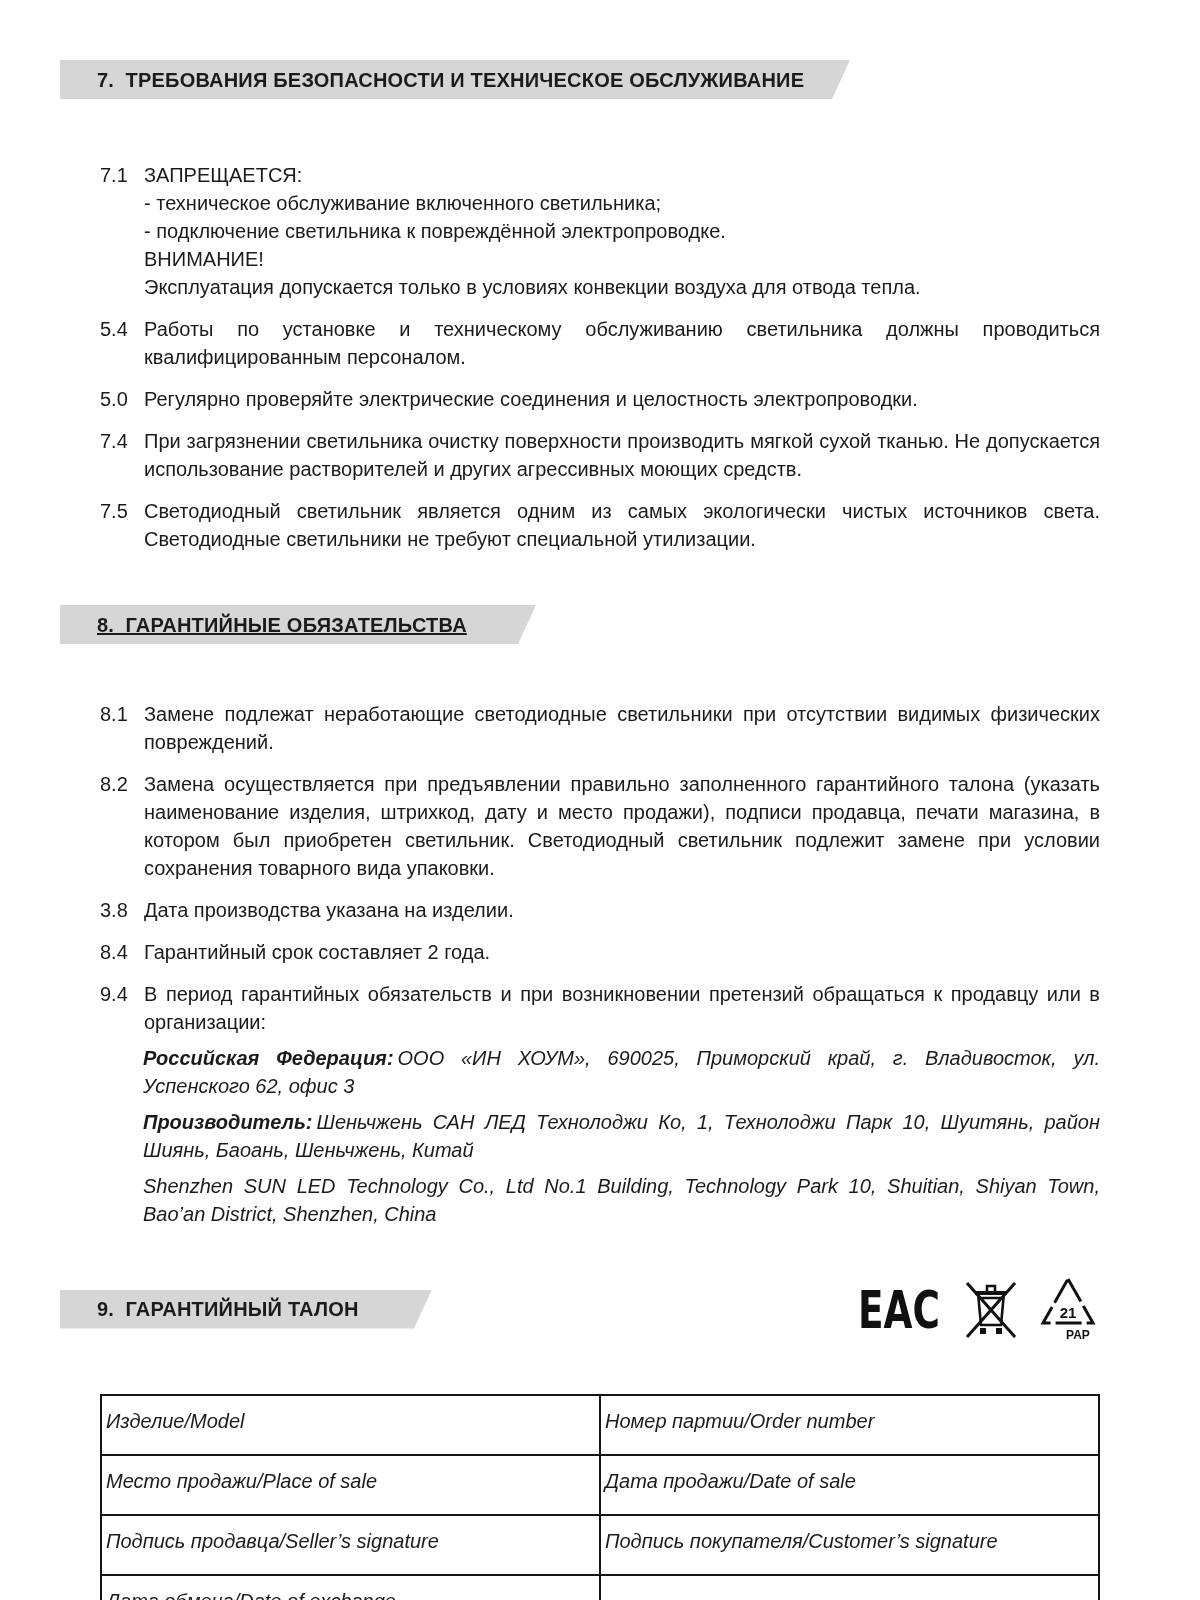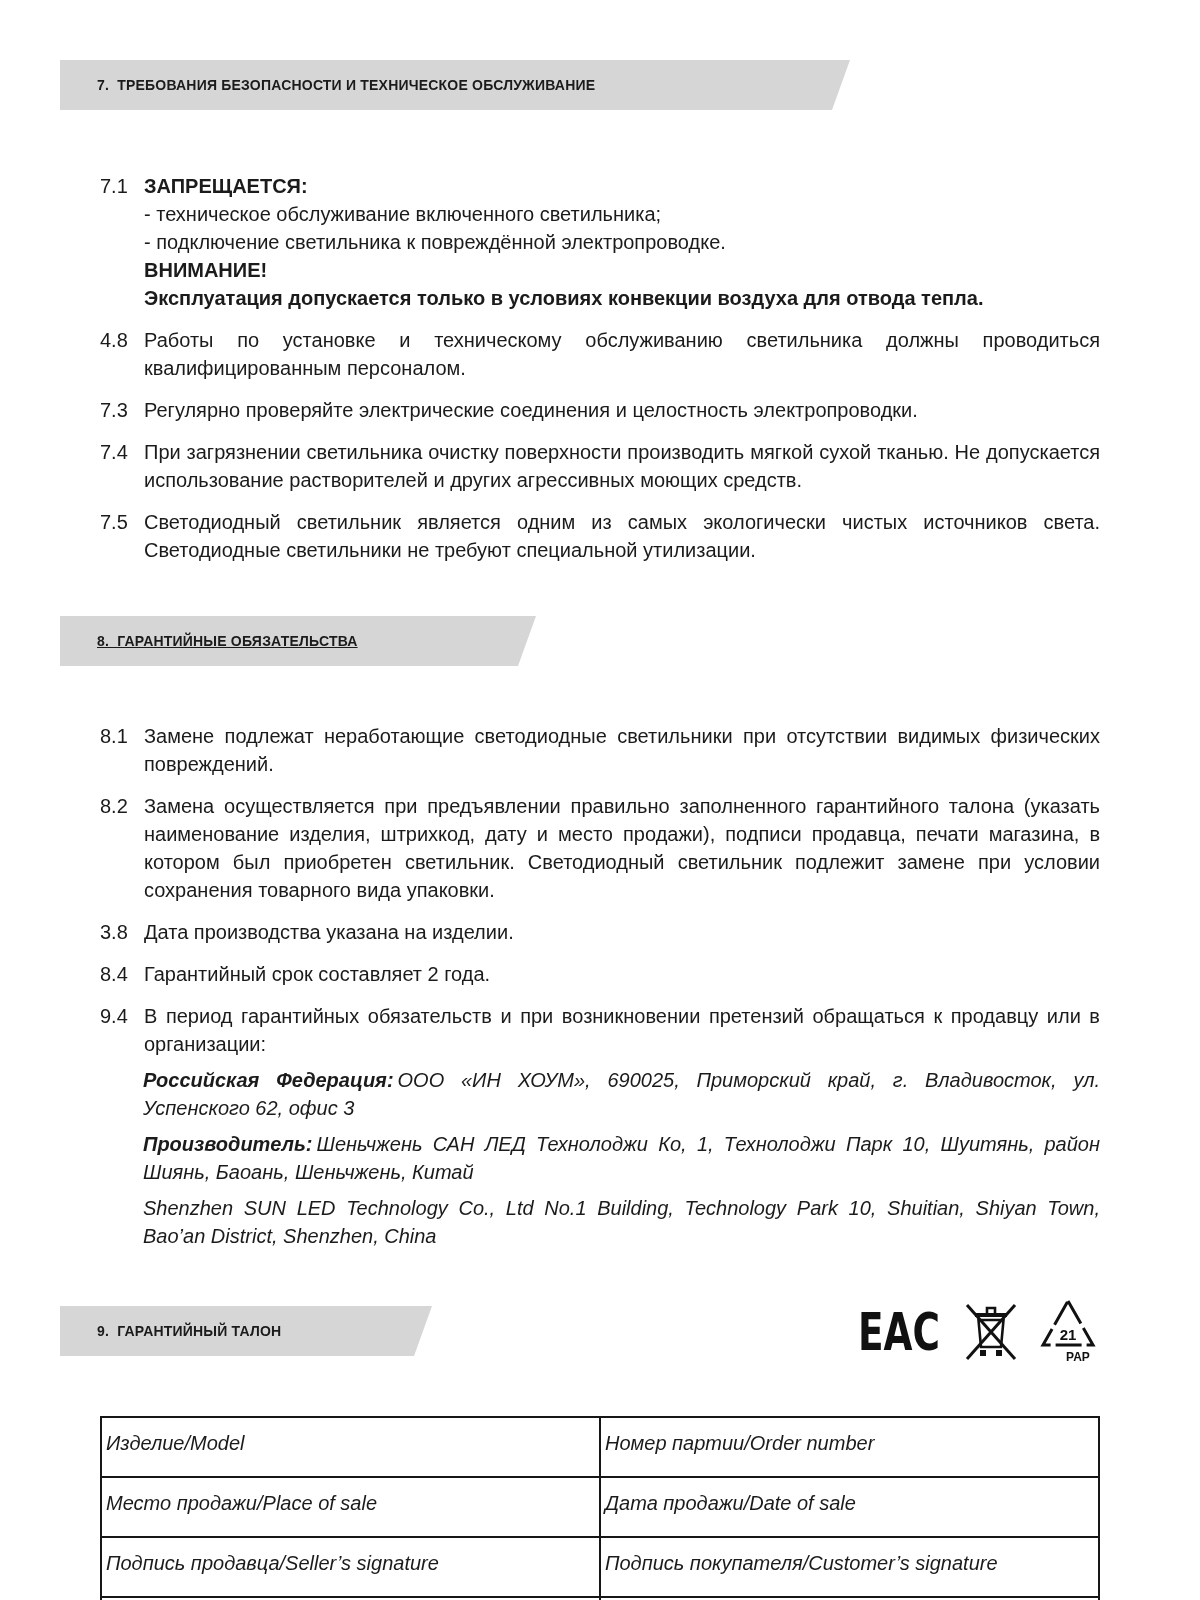--- a/index.html
+++ b/index.html
@@ -10,41 +10,41 @@
     margin:0 auto;
     background:#ffffff;
     color:#1b1b1b;
     font-family:"Liberation Sans", sans-serif;
     font-size:20px;
     line-height:28px;
     overflow:hidden;
   }
   .banner {
     background:#d6d6d6;
-    height:50px;
+    height:39px;
     display:flex; align-items:center;
     padding-left:37px;
     font-weight:bold;
-    font-size:14px;
+    font-size:20px;
     clip-path: polygon(0 0, 100% 0, calc(100% - 18px) 100%, 0 100%);
   }
   .banner span { white-space:pre-wrap; letter-spacing:0.2px; }
   .banner7 { margin:60px 0 0 60px; width:790px; }
   .banner8 { margin:52px 0 0 60px; width:476px;text-decoration:underline; }
   .banner9 { width:372px; }
 
   .content { margin:0 100px 0 100px; }
   .s7 { margin-top:62px; }
   .s8 { margin-top:56px; }
 
   .item { display:flex; margin-bottom:14px; }
   .item .num { width:44px; flex:0 0 44px; }
   .item .itext, .item .ibody { flex:1; text-align:justify; }
   .item .ibody > div { text-align:left; }
-  .b { font-weight:bold; }
+  .b { font-weight:normal; }
   .bi { font-style:italic; font-weight:bold; }
 
   .addr {
     margin:0 100px 8px 143px;
     font-style:italic;
     text-align:justify;
   }
   .addr .bi { padding-right:4px; }
 
   .row9 {
@@ -87,25 +87,25 @@
       <span class="num">7.1</span>
       <div class="ibody">
         <div class="b">ЗАПРЕЩАЕТСЯ:</div>
         <div>- техническое обслуживание включенного светильника;</div>
         <div>- подключение светильника к повреждённой электропроводке.</div>
         <div class="b">ВНИМАНИЕ!</div>
         <div class="b">Эксплуатация допускается только в условиях конвекции воздуха для отвода тепла.</div>
       </div>
     </div>
     <div class="item">
-      <span class="num">4.8</span>
+      <span class="num">5.4</span>
       <div class="itext">Работы по установке и техническому обслуживанию светильника должны проводиться квалифицированным персоналом.</div>
     </div>
     <div class="item">
-      <span class="num">7.3</span>
+      <span class="num">5.0</span>
       <div class="itext">Регулярно проверяйте электрические соединения и целостность электропроводки.</div>
     </div>
     <div class="item">
       <span class="num">7.4</span>
       <div class="itext">При загрязнении светильника очистку поверхности производить мягкой сухой тканью. Не допускается использование растворителей и других агрессивных моющих средств.</div>
     </div>
     <div class="item">
       <span class="num">7.5</span>
       <div class="itext">Светодиодный светильник является одним из самых экологически чистых источников света. Светодиодные светильники не требуют специальной утилизации.</div>
     </div>

